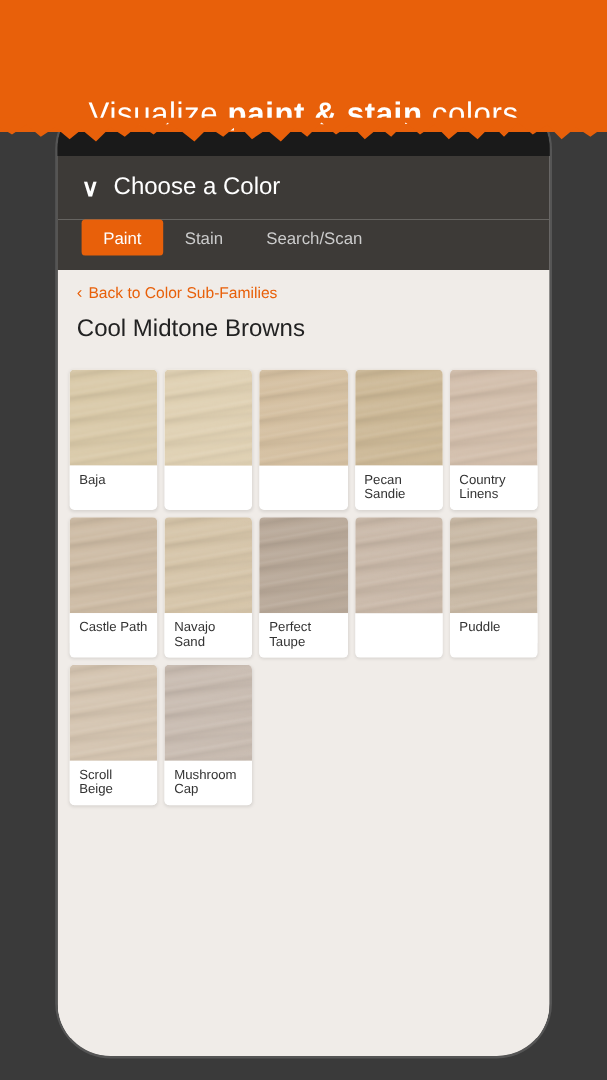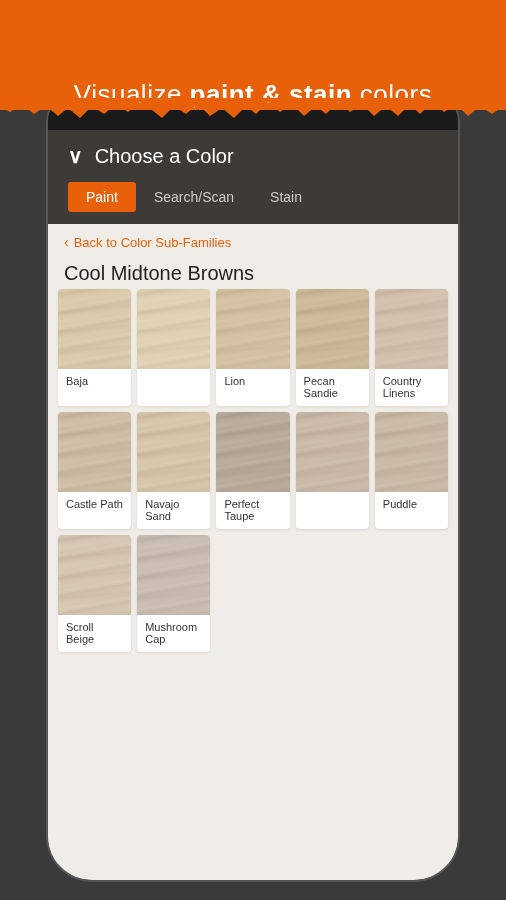--- a/index.html
+++ b/index.html
@@ -151,21 +151,21 @@
     }
     .back-chevron {
       font-size: 14px;
       color: #e8600a;
     }
 
     
     .section-title {
       font-size: 20px;
       color: #222;
-      padding: 4px 16px 4px;
+      padding: 4px 16px 22px;
       font-weight: 400;
     }
 
     
     .color-grid {
       display: grid;
       grid-template-columns: repeat(5, 1fr);
       gap: 6px;
       padding: 0 10px 10px;
     }
@@ -218,42 +218,41 @@
 
   <div class="phone-screen">
 
     <div class="app-header">
       <span class="chevron-icon">∨</span>
       <span class="app-header-title">Choose a Color</span>
     </div>
 
     <div class="tabs-bar">
       <div class="tab active">Paint</div>
+      <div class="tab">Stain</div>
       <div class="tab">Search/Scan</div>
-      <div class="tab">Stain</div>
     </div>
 
     <div class="content-area">
       <div class="back-link">
         <span class="back-chevron">‹</span>
         <span>Back to Color Sub-Families</span>
       </div>
       <div class="section-title">Cool Midtone Browns</div>
 
       <div class="color-grid" id="color-grid">
       <div class="color-card">
             <div class="color-swatch" style="background: repeating-linear-gradient(170deg, transparent 0px, rgba(255, 255, 255, 0.08) 2px, transparent 4px, rgba(0, 0, 0, 0.04) 6px, transparent 10px, rgba(255, 255, 255, 0.05) 14px, transparent 18px), repeating-linear-gradient(175deg, transparent 0px, rgba(0, 0, 0, 0.03) 3px, transparent 8px, rgba(255, 255, 255, 0.04) 12px, transparent 20px), rgb(217, 201, 168);"></div>
             <div class="color-label">Baja</div>
           </div>
           <div class="color-card">
             <div class="color-swatch" style="background: repeating-linear-gradient(170deg, transparent 0px, rgba(255, 255, 255, 0.08) 2px, transparent 4px, rgba(0, 0, 0, 0.04) 6px, transparent 10px, rgba(255, 255, 255, 0.05) 14px, transparent 18px), repeating-linear-gradient(175deg, transparent 0px, rgba(0, 0, 0, 0.03) 3px, transparent 8px, rgba(255, 255, 255, 0.04) 12px, transparent 20px), rgb(223, 208, 178);"></div>
           </div>
           <div class="color-card">
             <div class="color-swatch" style="background: repeating-linear-gradient(170deg, transparent 0px, rgba(255, 255, 255, 0.08) 2px, transparent 4px, rgba(0, 0, 0, 0.04) 6px, transparent 10px, rgba(255, 255, 255, 0.05) 14px, transparent 18px), repeating-linear-gradient(175deg, transparent 0px, rgba(0, 0, 0, 0.03) 3px, transparent 8px, rgba(255, 255, 255, 0.04) 12px, transparent 20px), rgb(212, 191, 160);"></div>
-            <div class="color-label">Lion</div>
           </div>
           <div class="color-card">
             <div class="color-swatch" style="background: repeating-linear-gradient(170deg, transparent 0px, rgba(255, 255, 255, 0.08) 2px, transparent 4px, rgba(0, 0, 0, 0.04) 6px, transparent 10px, rgba(255, 255, 255, 0.05) 14px, transparent 18px), repeating-linear-gradient(175deg, transparent 0px, rgba(0, 0, 0, 0.03) 3px, transparent 8px, rgba(255, 255, 255, 0.04) 12px, transparent 20px), rgb(204, 184, 150);"></div>
             <div class="color-label">Pecan Sandie</div>
           </div>
           <div class="color-card">
             <div class="color-swatch" style="background: repeating-linear-gradient(170deg, transparent 0px, rgba(255, 255, 255, 0.08) 2px, transparent 4px, rgba(0, 0, 0, 0.04) 6px, transparent 10px, rgba(255, 255, 255, 0.05) 14px, transparent 18px), repeating-linear-gradient(175deg, transparent 0px, rgba(0, 0, 0, 0.03) 3px, transparent 8px, rgba(255, 255, 255, 0.04) 12px, transparent 20px), rgb(210, 190, 171);"></div>
             <div class="color-label">Country Linens</div>
           </div>
           <div class="color-card">

